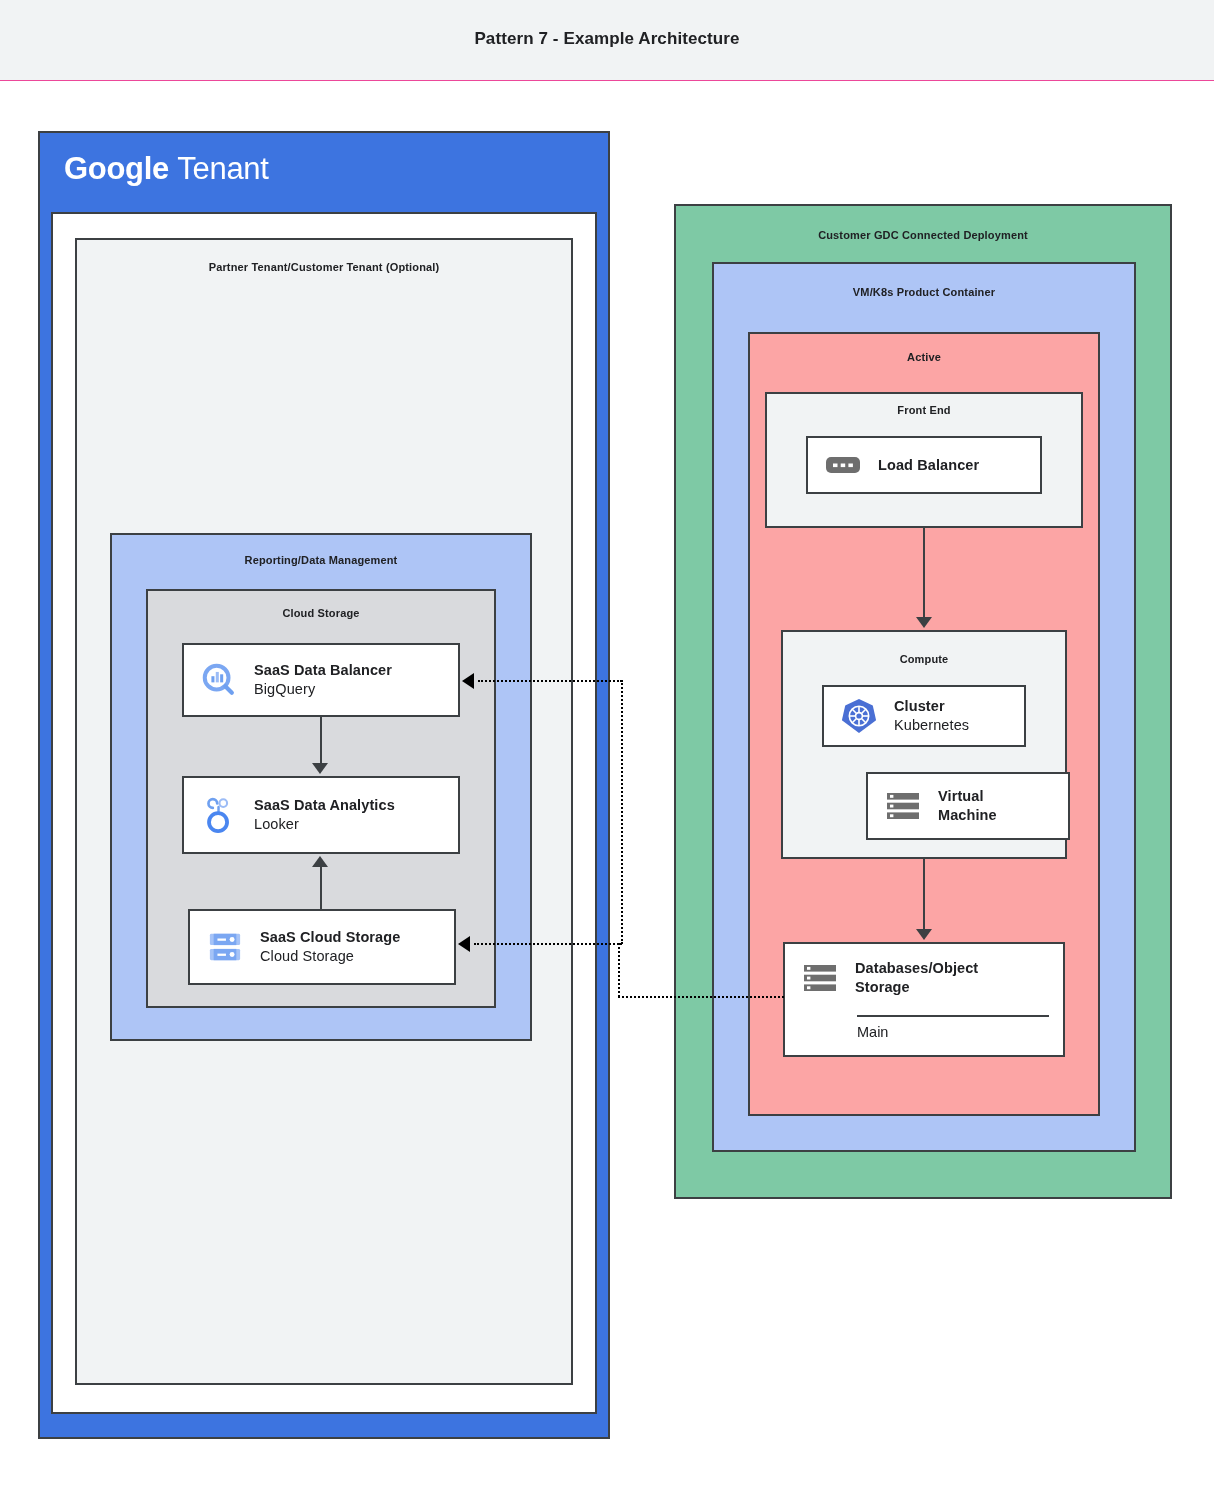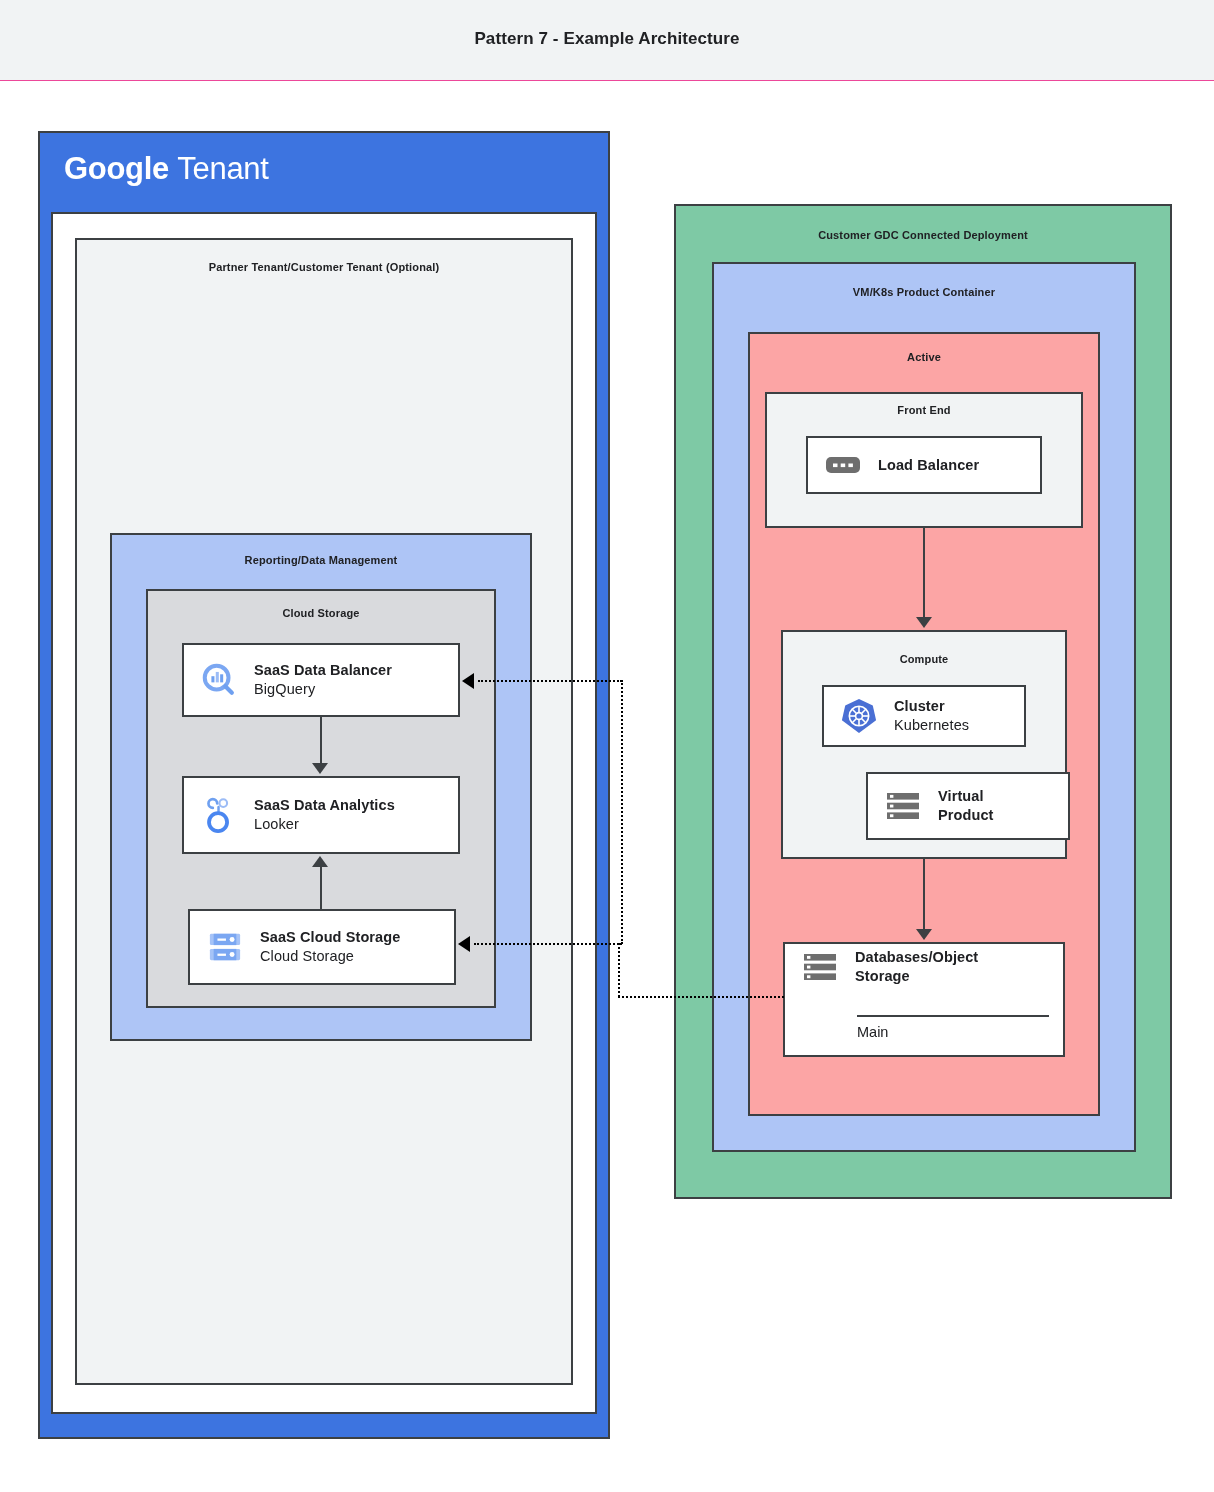--- a/index.html
+++ b/index.html
@@ -180,21 +180,21 @@
   #node-vm      { left: 822px; top: 772px; width: 204px; height: 68px; margin-left: 44px; }
 
   #node-db {
     left: 783px; top: 942px;
     width: 282px; height: 115px;
     display: block;
   }
   .db-head {
     display: flex;
     align-items: center;
-    padding-top: 4px;
+    padding-top: 15px;
   }
   .db-divider {
     position: absolute;
     left: 72px; top: 71px;
     width: 192px; height: 0;
     border-top: 2px solid #3c4043;
   }
   .db-main {
     position: absolute;
     left: 72px; top: 80px;
@@ -393,21 +393,21 @@
         <rect x="2" y="3" width="32" height="6.6" fill="#6e6e6e"></rect>
         <rect x="5" y="4.9" width="3.4" height="2.9" fill="#ffffff"></rect>
         <rect x="2" y="12.7" width="32" height="6.6" fill="#6e6e6e"></rect>
         <rect x="5" y="14.6" width="3.4" height="2.9" fill="#ffffff"></rect>
         <rect x="2" y="22.4" width="32" height="6.6" fill="#6e6e6e"></rect>
         <rect x="5" y="24.3" width="3.4" height="2.9" fill="#ffffff"></rect>
       </svg>
     </div>
     <div class="node-text">
       <div class="node-label">Virtual</div>
-      <div class="node-label">Product</div>
+      <div class="node-label">Machine</div>
     </div>
   </div>
 
   <div class="v-line" style="left:923px; top:859px; height:70px;"></div>
   <div class="arrow-down" style="left:916px; top:929px;"></div>
 
   <div class="node" id="node-db">
     <div class="db-head">
       <div class="node-icon">
         <svg class="ico" width="36" height="32" viewBox="0 0 36 32">

